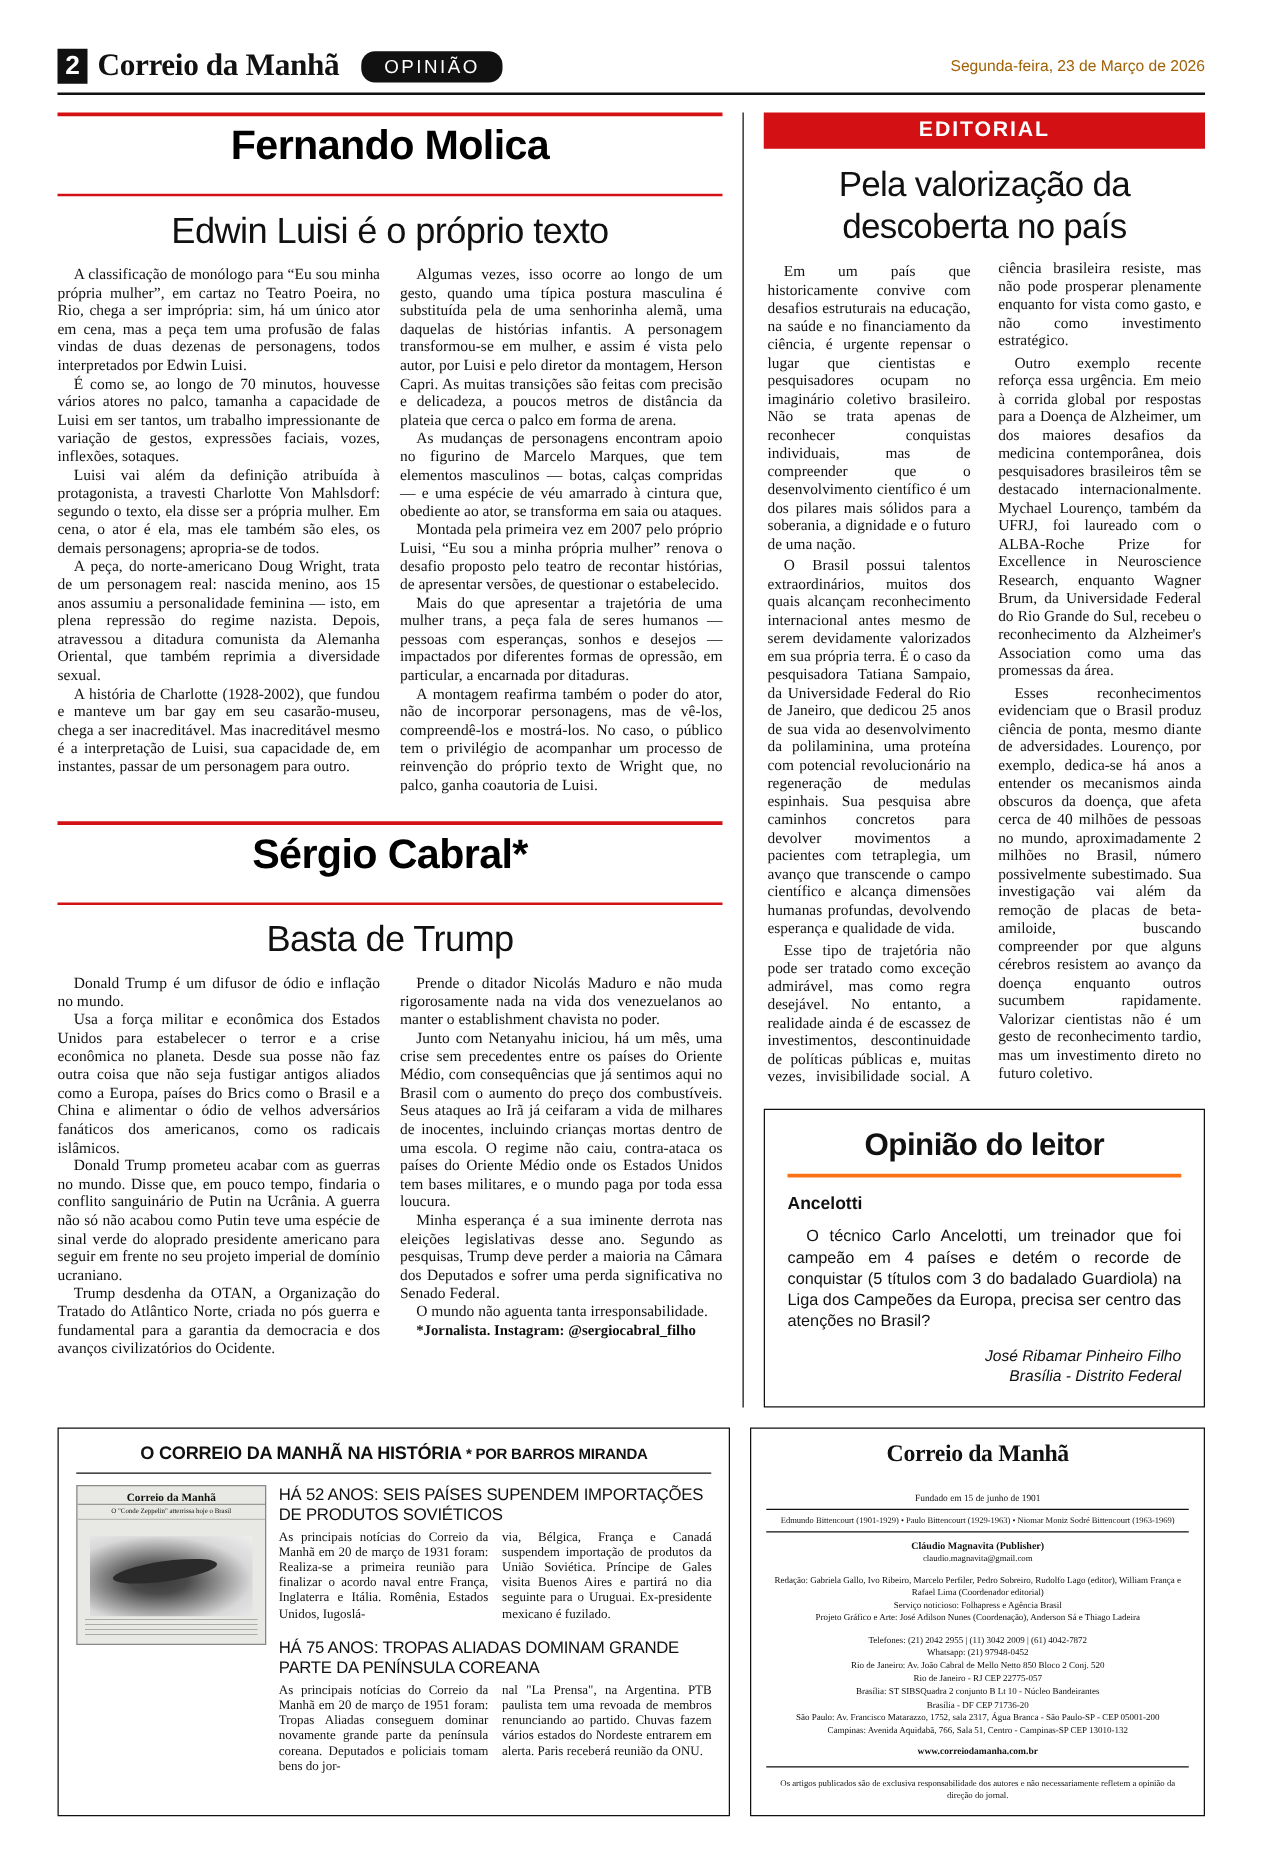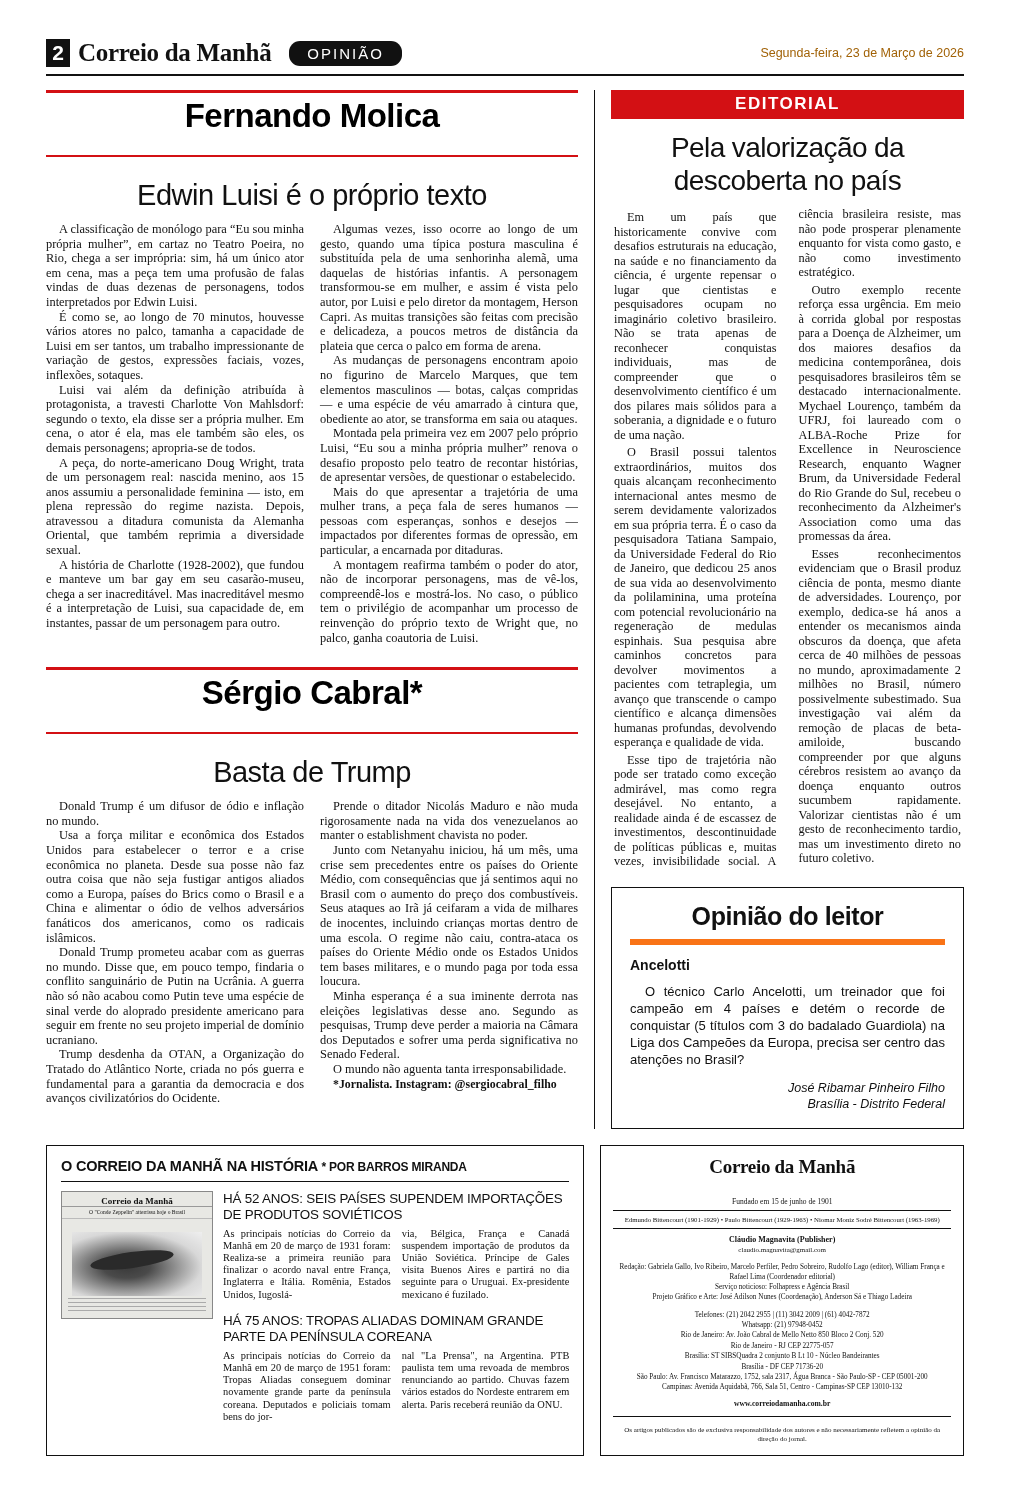--- a/index.html
+++ b/index.html
@@ -84,21 +84,20 @@
     border-bottom: 2px solid #d31014;
     color: #000000;
   }
   .headline {
     font-family: "Liberation Sans", sans-serif;
     font-size: 29px;
     text-align: center;
     padding: 12px 0 10px 0;
     color: #111;
     letter-spacing: -0.5px;
-    margin-top: 10px;
   }
 
   
   .cols2 {
     column-count: 2;
     column-gap: 16px;
     column-rule: none;
     text-align: justify;
     font-size: 12.4px;
     line-height: 14.6px;
@@ -148,21 +147,21 @@
     border: 1px solid #111;
     margin-top: 18px;
     padding: 14px 18px 16px 18px;
   }
   .reader-title {
     font-family: "Liberation Sans", sans-serif;
     font-weight: bold;
     font-size: 25px;
     text-align: center;
     padding-bottom: 8px;
-    border-bottom: 6px solid #f97316;
+    border-bottom: 3px solid #f97316;
     letter-spacing: -0.4px;
   }
   .reader-subject {
     font-family: "Liberation Sans", sans-serif;
     font-weight: bold;
     font-size: 14px;
     margin: 12px 0 10px 0;
   }
   .reader-text {
     font-family: "Liberation Sans", sans-serif;
@@ -193,20 +192,21 @@
     padding: 12px 14px 10px 14px;
   }
   .history-title {
     font-family: "Liberation Sans", sans-serif;
     font-weight: bold;
     font-size: 14.5px;
     border-bottom: 1px solid #111;
     padding-bottom: 7px;
     margin-bottom: 9px;
     letter-spacing: -0.2px;
+    text-align: center;
   }
   .history-title .by { font-weight: bold; font-size: 12px; }
   .hist-row { display: flex; gap: 10px; }
   .hist-thumb {
     width: 152px;
     flex: 0 0 152px;
     border: 1px solid #888;
     background: #e8e8e4;
     height: 128px;
     position: relative;

